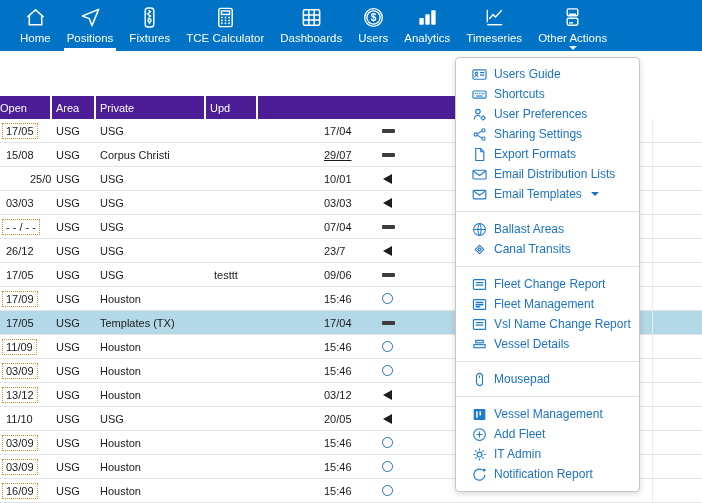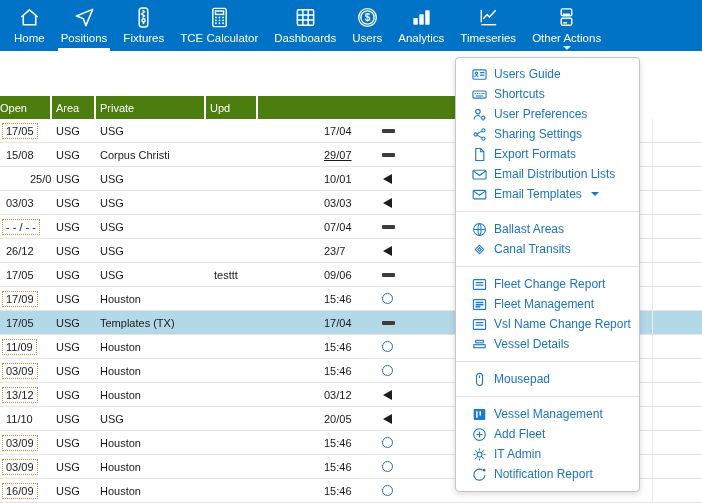--- a/index.html
+++ b/index.html
@@ -2,38 +2,38 @@
 <html><head>
 <meta charset="utf-8">
 <style>
   html,body{margin:0;padding:0;}
   body{width:702px;height:503px;overflow:hidden;background:#fff;
        font-family:"Liberation Sans",sans-serif;}
   #app{position:relative;width:702px;height:503px;overflow:hidden;}
 
   
   #navbar{position:absolute;top:0;left:0;width:702px;height:51px;background:#0173c6;
-          display:flex;align-items:stretch;padding-left:6px;box-sizing:border-box;}
+          display:flex;align-items:stretch;padding-left:12px;box-sizing:border-box;}
   .nav-item{position:relative;display:flex;flex-direction:column;align-items:center;
             padding:5px 8px 0 8px;cursor:pointer;}
   .nav-icon{height:25px;display:flex;align-items:center;justify-content:center;color:#fff;}
   .nav-icon svg{width:23px;height:23px;color:#fff;}
   .nav-label{color:#fff;font-size:11.5px;margin-top:2px;white-space:nowrap;line-height:13px;}
   .nav-item.active::after{content:"";position:absolute;left:5px;right:5px;bottom:0;height:3px;background:#fff;}
   .nav-caret{position:absolute;bottom:1px;left:50%;transform:translateX(-50%);
              width:0;height:0;border-left:4px solid transparent;border-right:4px solid transparent;
              border-top:4px solid #e8f1fa;}
 
   
   #toolbar-strip{position:absolute;top:51px;left:0;width:702px;height:45px;background:#fff;}
 
   
   #positions-table{position:absolute;top:96px;left:0;width:702px;}
   .thead{display:flex;height:23px;}
-  .th{background:#4d7c0f;color:#fff;font-size:11px;display:flex;align-items:center;
+  .th{background:#4c1d95;color:#fff;font-size:11px;display:flex;align-items:center;
       padding-left:4px;box-sizing:border-box;border-right:2px solid #fff;cursor:pointer;}
   .th:last-child,.th.no-gap{border-right:none;}
   .th.first{text-indent:-4px;}
   .tbody{}
   .trow{display:flex;height:24px;box-sizing:border-box;border-bottom:1px solid #e4e4e4;
         font-size:11px;color:#1a1a1a;align-items:stretch;background:#fff;}
   .trow.selected{background:#b3d8e8;}
   .td{box-sizing:border-box;padding-left:4px;display:flex;align-items:center;overflow:hidden;white-space:nowrap;}
   .td.status-col{border-right:1px solid #ececec;}
   .open-wrap{display:inline-block;padding:1px 3px;margin-left:-2px;border:1px dotted transparent;}

